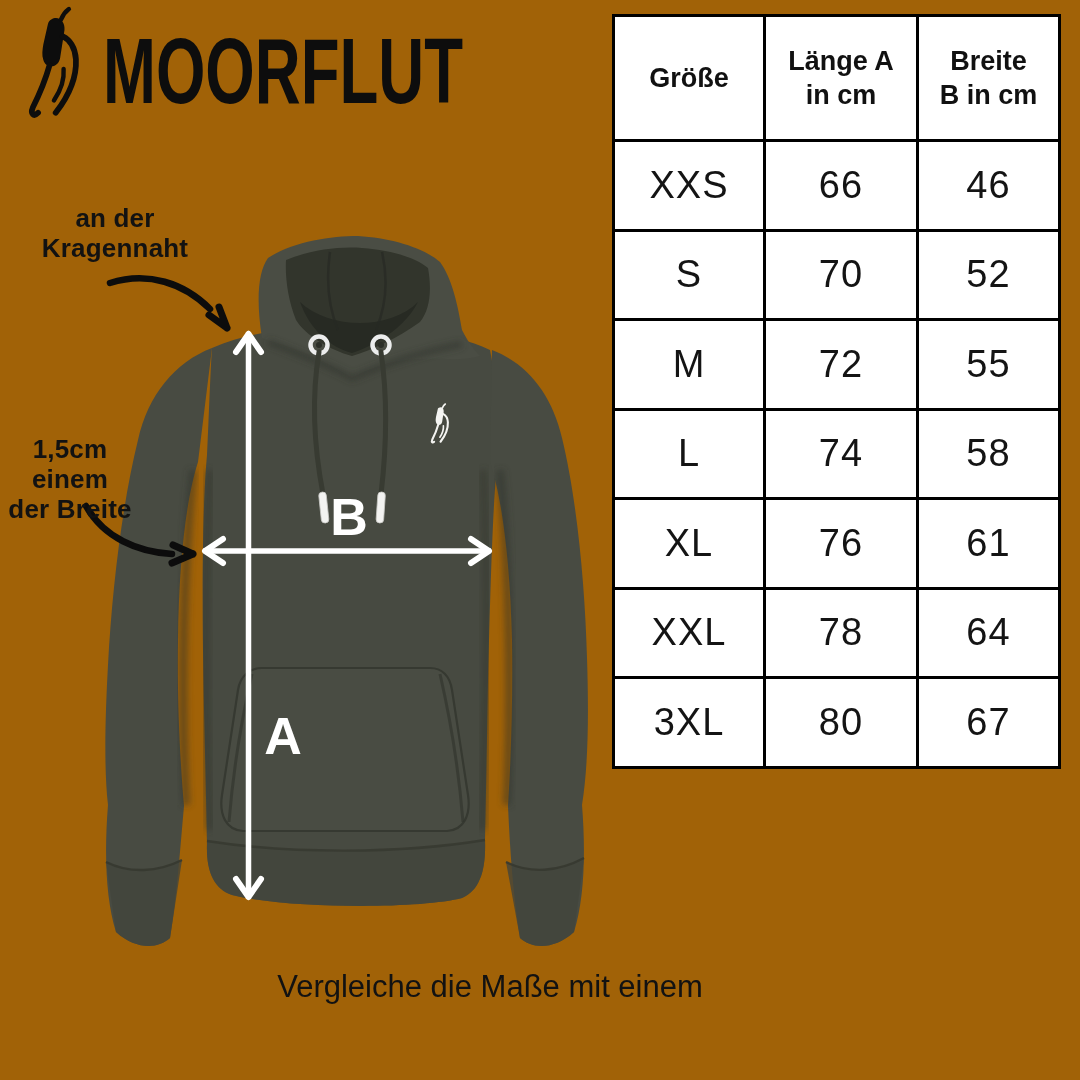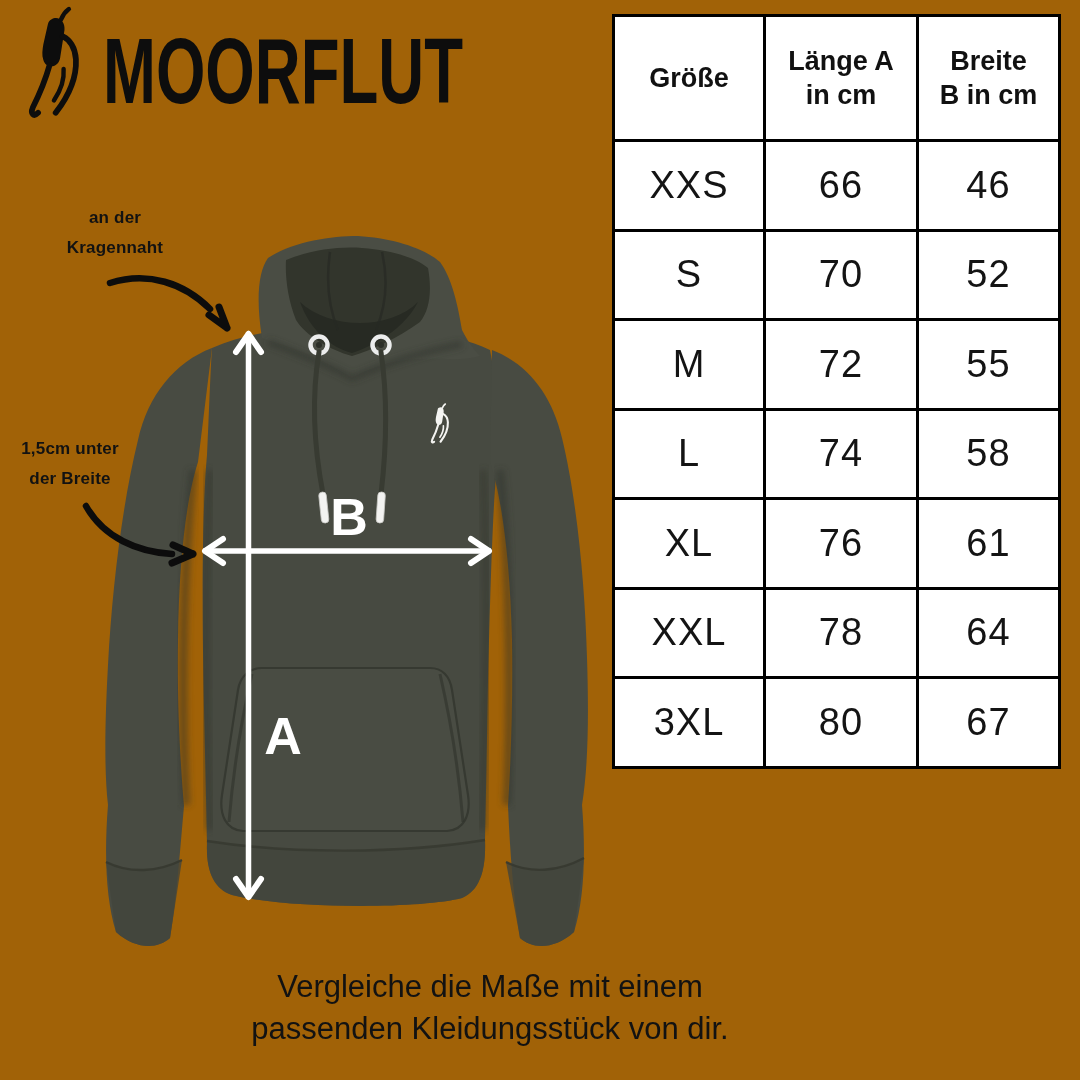--- a/index.html
+++ b/index.html
@@ -3,21 +3,21 @@
 <meta charset="utf-8">
 <style>
   html,body{margin:0;padding:0;background:#ffffff;}
   .canvas{position:relative;width:1080px;height:1080px;background:#a16207;overflow:hidden;
           font-family:"Liberation Sans",sans-serif;color:#111;}
   svg{display:block;}
   .scene{position:absolute;left:0;top:0;z-index:1;}
 
   
   .anno{position:absolute;z-index:3;font-weight:700;color:#121212;text-align:center;
-        font-size:17px;line-height:30px;letter-spacing:.2px;}
+        font-size:26px;line-height:30px;letter-spacing:.2px;}
   .anno-collar{left:30px;top:203px;width:170px;}
   .anno-armpit{left:0px;top:434px;width:140px;}
 
   
   .size-table{position:absolute;left:612px;top:14px;z-index:3;border-collapse:collapse;
               table-layout:fixed;background:#fff;}
   .size-table th,.size-table td{border:3px solid #000;text-align:center;vertical-align:middle;
               padding:0;background:#fff;}
   .size-table th{height:122px;font-size:27px;font-weight:700;line-height:34px;}
   .size-table td{height:86.5px;font-size:38px;font-weight:400;letter-spacing:1px;color:#141414;}
@@ -152,21 +152,21 @@
 
     <text x="349" y="535" text-anchor="middle" font-family="Liberation Sans, sans-serif" font-size="52" font-weight="700" fill="#ffffff">B</text>
     <text x="283" y="754" text-anchor="middle" font-family="Liberation Sans, sans-serif" font-size="52" font-weight="700" fill="#ffffff">A</text>
   </svg>
 
   <div class="anno anno-collar">
     <span>an der</span><br>
     <span>Kragennaht</span>
   </div>
   <div class="anno anno-armpit">
-    <span>1,5cm unter</span><br>
+    <span>1,5cm einem</span><br>
     <span>der Breite</span>
   </div>
 
   <table class="size-table">
     <colgroup>
         <col class="c-size">
         <col class="c-len">
         <col class="c-wid">
       </colgroup>
     <thead>
@@ -218,16 +218,15 @@
       <tr>
         <td>3XL</td>
         <td>80</td>
         <td>67</td>
       </tr>
     </tbody>
   </table>
 
   <div class="caption">
     <div>Vergleiche die Maße mit einem</div>
-    <div>passenden Kleidungsstück von dir.</div>
   </div>
 
 </div>
 
 </body></html>

